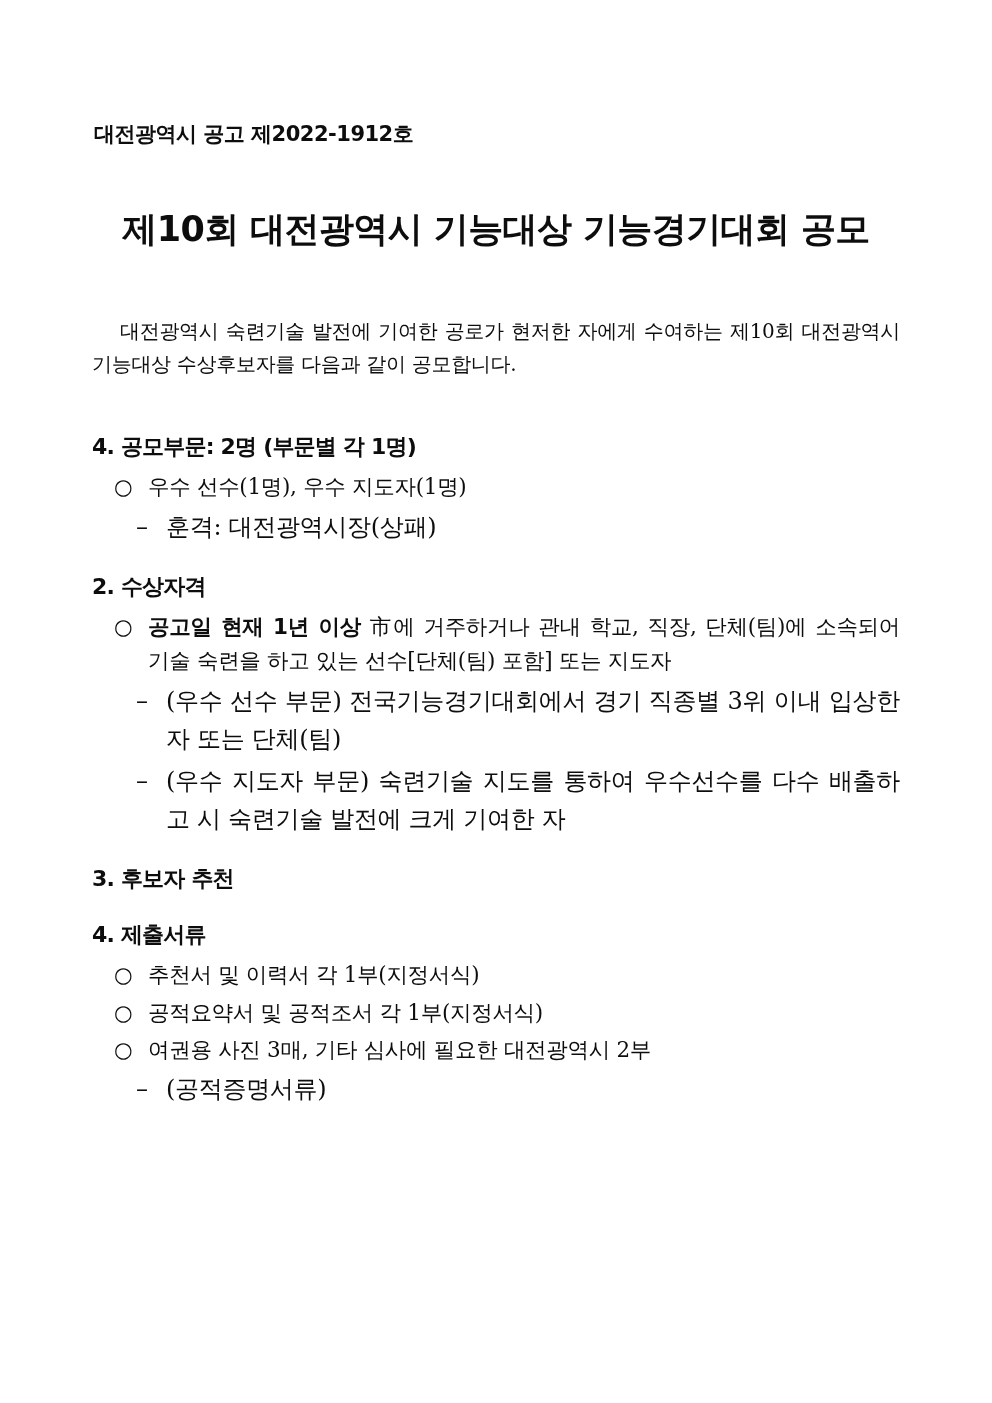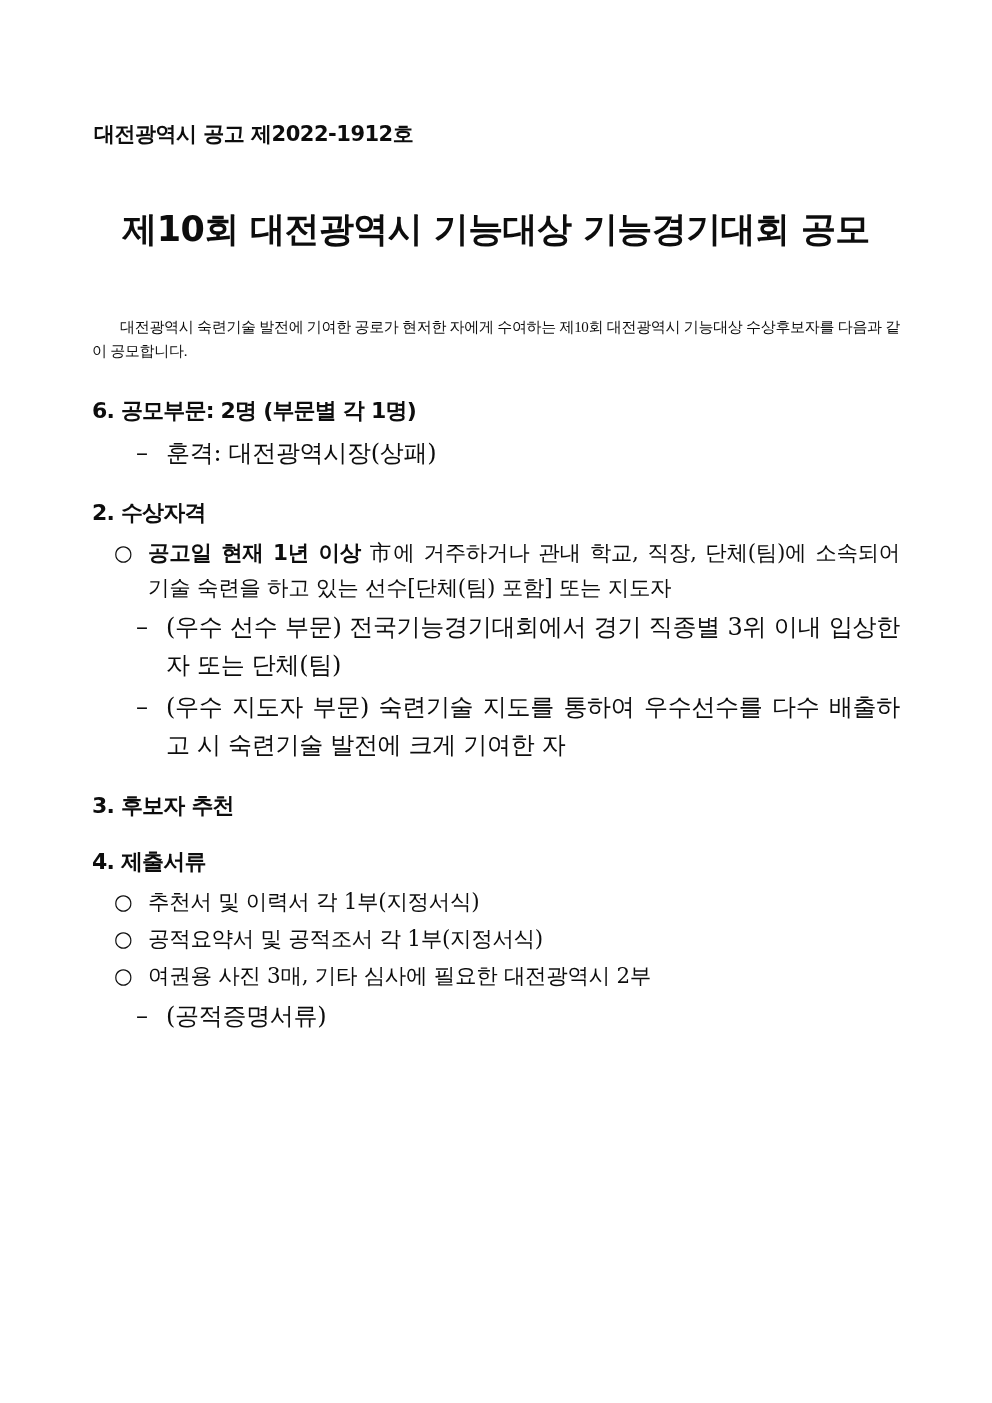--- a/index.html
+++ b/index.html
@@ -31,28 +31,27 @@
   }
   .doc-title {
     font-family: "DejaVu Sans", "Liberation Sans", sans-serif;
     font-weight: bold;
     font-size: 35px;
     text-align: center;
     letter-spacing: -0.6px;
     margin: 0 0 62px 0;
   }
   .intro {
-    font-size: 15px;
+    font-size: 20px;
     line-height: 1.63;
     text-align: justify;
     text-justify: inter-character;
     letter-spacing: -0.3px;
-    margin: 0 0 32px 0;
+    margin: 0 0 52px 0;
     text-indent: 28px;
-    font-family: Liberation Serif, serif;
   }
   .section-head {
     font-family: "DejaVu Sans", "Liberation Sans", sans-serif;
     font-weight: bold;
     font-size: 22px;
     letter-spacing: -0.8px;
     margin: 0 0 8px 0;
   }
   .section {
     margin-bottom: 26px;
@@ -113,21 +112,22 @@
 
 <div class="page">
 
   <div class="doc-number">대전광역시 공고 제2022-1912호</div>
 
   <h1 class="doc-title">제10회 대전광역시 기능대상 기능경기대회 공모</h1>
 
   <p class="intro just">대전광역시 숙련기술 발전에 기여한 공로가 현저한 자에게 수여하는 제10회 대전광역시 기능대상 수상후보자를 다음과 같이 공모합니다.</p>
 
   <div class="section">
-    <div class="section-head">6. 공모부문: 2명 (부문별 각 1명)</div>
+    <div class="section-head">4. 공모부문: 2명 (부문별 각 1명)</div>
+    <p class="lvl1"><span class="mark">○</span><span>우수 선수(1명), 우수 지도자(1명)</span></p>
     <p class="lvl2"><span class="mark">–</span><span>훈격: 대전광역시장(상패)</span></p>
   </div>
 
   <div class="section">
     <div class="section-head">2. 수상자격</div>
     <p class="lvl1 just"><span class="mark">○</span><span class="b">공고일 현재 1년 이상</span><span> 市에 거주하거나 관내 학교, 직장, 단체(팀)에 소속되어 기술 숙련을 하고 있는 선수[단체(팀) 포함] 또는 지도자</span></p>
     <p class="lvl2 just"><span class="mark">–</span><span>(우수 선수 부문) 전국기능경기대회에서 경기 직종별 3위 이내 입상한 자 또는 단체(팀)</span></p>
     <p class="lvl2 just"><span class="mark">–</span><span>(우수 지도자 부문) 숙련기술 지도를 통하여 우수선수를 다수 배출하고 시 숙련기술 발전에 크게 기여한 자</span></p>
   </div>
 

